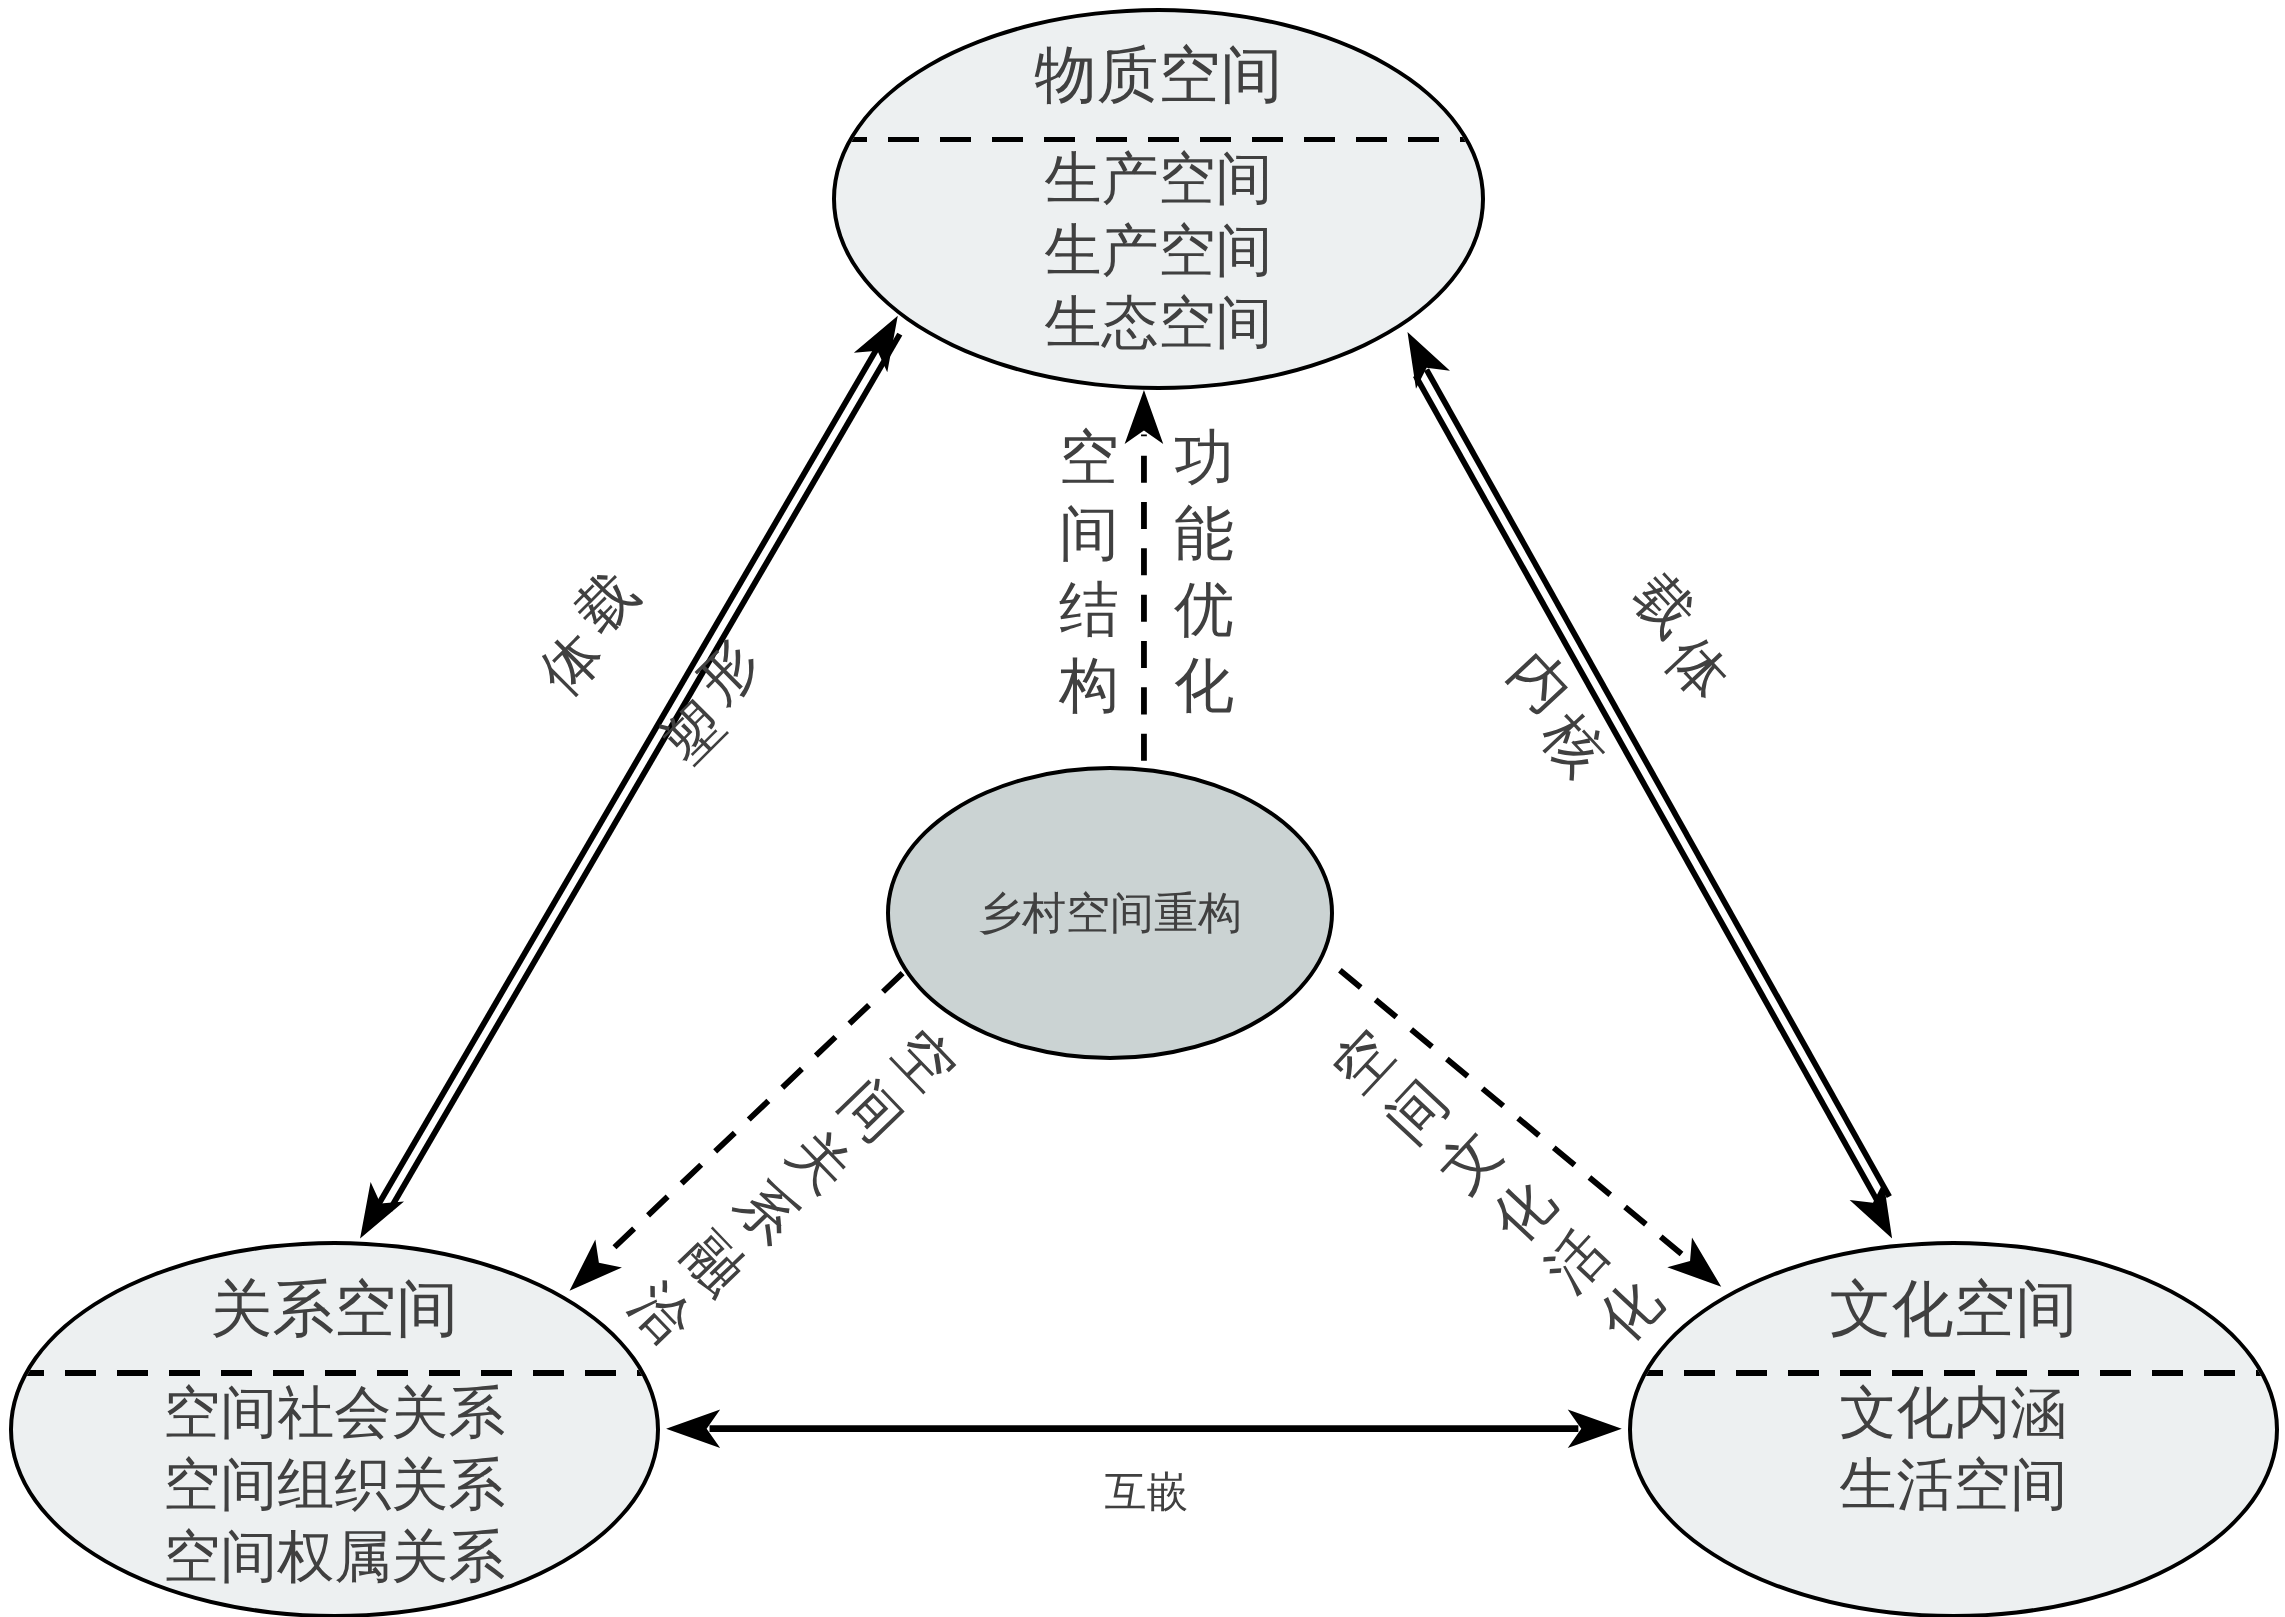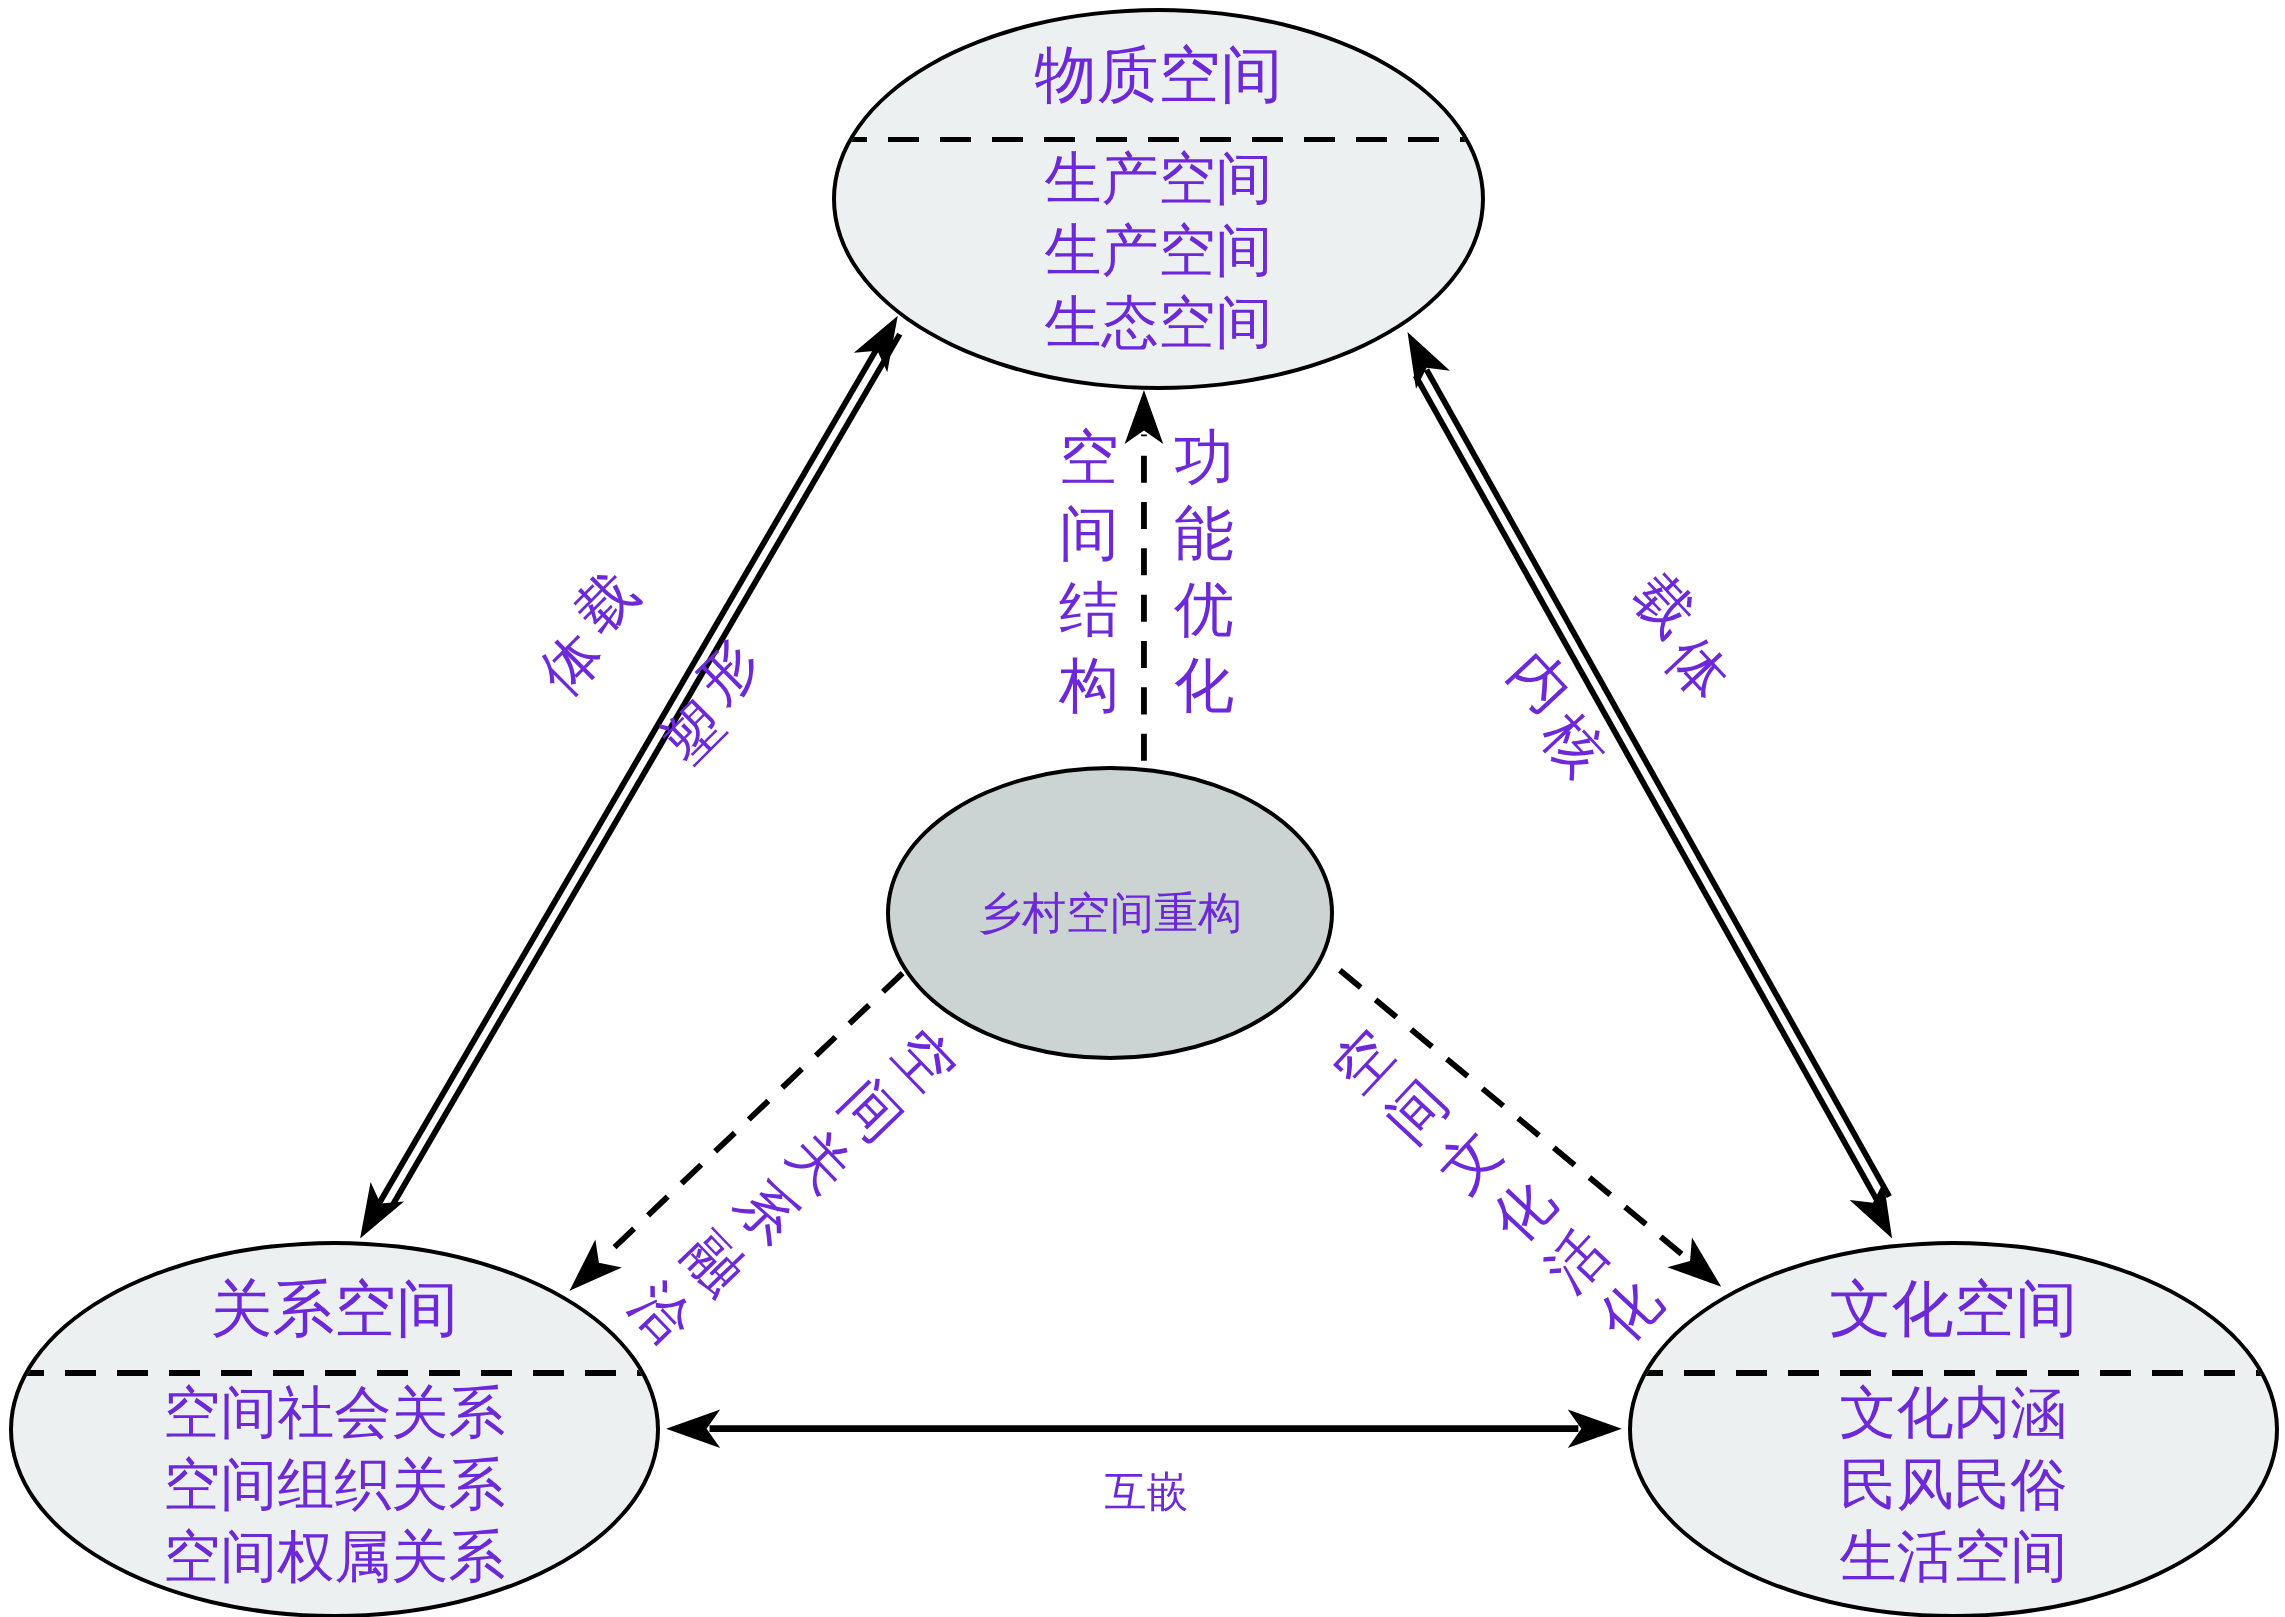--- a/index.html
+++ b/index.html
@@ -1,21 +1,21 @@
 <!DOCTYPE html>
 <html><head>
 <meta charset="utf-8">
 <style>
   html,body{margin:0;padding:0;background:#fff;}
   #canvas{
     position:relative;
     width:2285px;height:1617px;
     background:#fff;
     font-family:"Liberation Serif","DejaVu Serif",serif;
-    color:#6d28d9;
+    color:#404040;
     overflow:hidden;
   }
   #wires{position:absolute;left:0;top:0;width:2285px;height:1617px;}
   .ellipse{
     position:absolute;
     border:4.8px solid #000;
     border-radius:50%;
     box-sizing:border-box;
     overflow:hidden;
   }
@@ -110,21 +110,20 @@
       <div class="ell-item">空间组织关系</div>
       <div class="ell-item">空间权属关系</div>
     </div>
   </div>
 
   <div class="ellipse outer" style="left:1628px;top:1241px;width:651px;height:377px;">
     <div class="ell-title">文化空间</div>
     <div class="ell-divider"></div>
     <div class="ell-items">
       <div class="ell-item">文化内涵</div>
-      <div class="ell-item">民风民俗</div>
       <div class="ell-item">生活空间</div>
     </div>
   </div>
 
   <div class="ellipse core" style="left:886px;top:766px;width:448px;height:294px;">
     <div class="core-title">乡村空间重构</div>
   </div>
 
   <div class="hlabel" style="left:1016px;top:1464px;width:261px;">互嵌</div>
 

